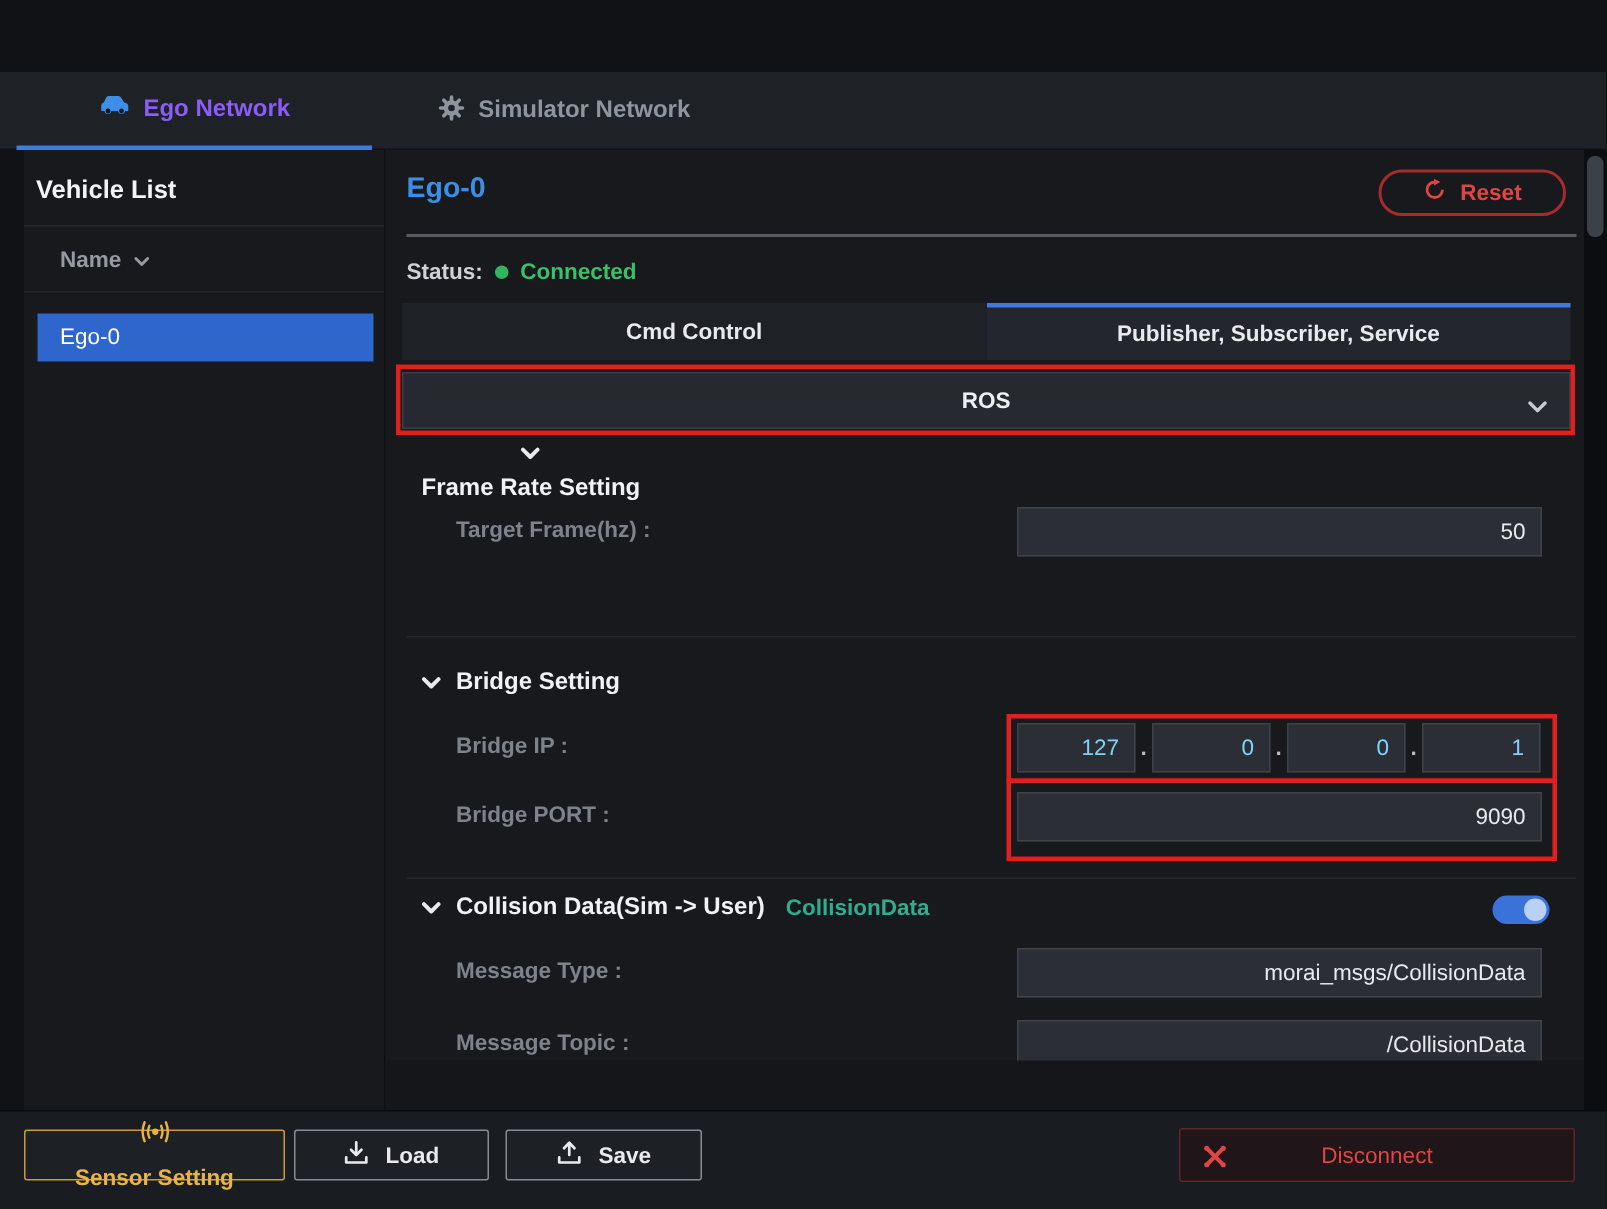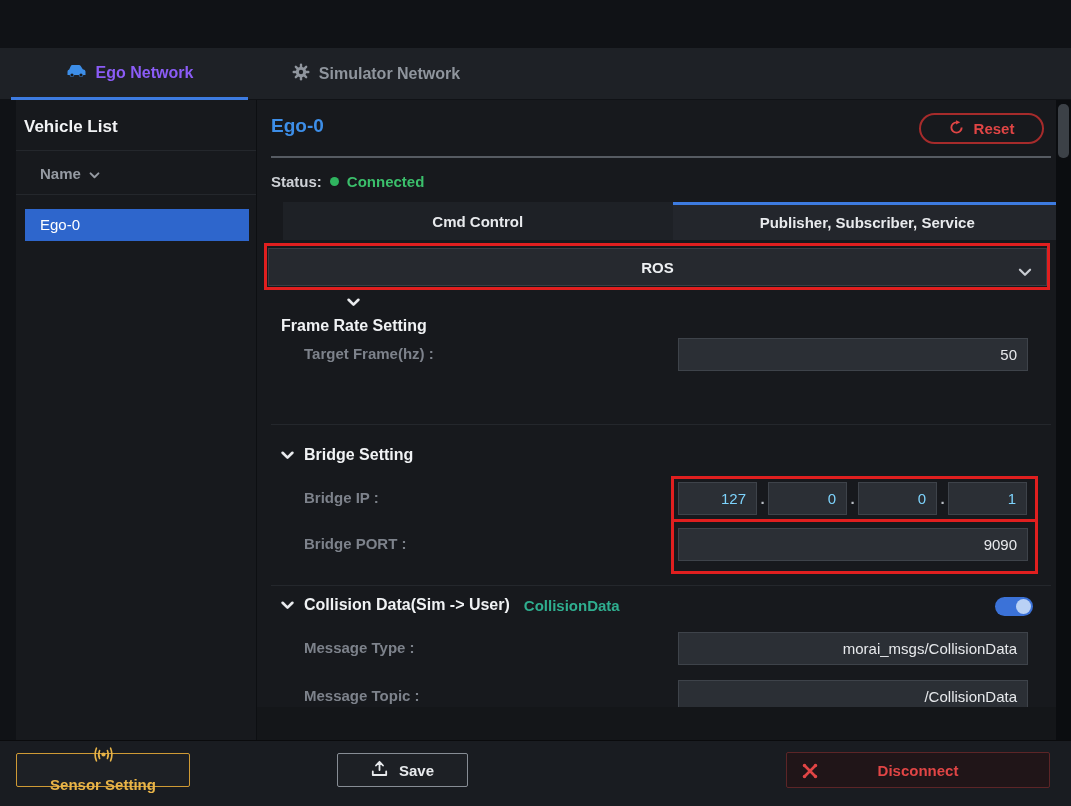--- a/index.html
+++ b/index.html
@@ -26,21 +26,21 @@
   
   .main { position:absolute; left:256px; top:100px; width:800px; height:640px; background:#17191d; border-left:1px solid #0d0f12; }
   .main-title { position:absolute; left:14px; top:15px; color:#3d8ee8; font-size:19px; font-weight:700; }
   .reset-btn { position:absolute; right:12px; top:13px; width:125px; height:31px; border:2px solid #a62b2b; border-radius:16px; display:flex; align-items:center; justify-content:center; gap:10px; color:#e04545; font-size:15px; font-weight:700; background:transparent; cursor:pointer; }
   .hscroll { position:absolute; left:14px; top:56px; width:780px; height:2px; background:#565b62; }
   .status-row { position:absolute; left:14px; top:70px; height:22px; display:flex; align-items:center; gap:8px; font-size:15px; }
   .status-label { color:#ced1d6; font-weight:600; }
   .status-dot { width:9px; height:9px; border-radius:50%; background:#2fb45f; }
   .status-value { color:#3bbf6b; font-weight:600; }
 
-  .subtabs { position:absolute; left:26px; top:102px; width:779px; height:38px; display:flex; gap:0; }
+  .subtabs { position:absolute; left:11px; top:102px; width:779px; height:38px; display:flex; gap:0; }
   .subtab { flex:1; display:flex; align-items:center; justify-content:center; font-size:15px; font-weight:600; color:#e8eaed; cursor:pointer; }
   .subtab-cmd { background:#1e2126; }
   .subtab-pss { background:#23262c; border-top:3px solid #3d7be0; }
 
   .dropdown { position:absolute; left:11px; top:148px; width:779px; height:38px; background:#26292f; border:1px solid #3a3e45; display:flex; align-items:center; justify-content:center; color:#eef0f3; font-weight:700; font-size:15px; cursor:pointer; }
   .dropdown-caret { position:absolute; right:14px; top:14px; color:#c8ccd2; }
 
   .section-header { position:absolute; left:24px; display:flex; align-items:center; gap:10px; color:#f0f2f4; font-size:16px; font-weight:700; height:22px; }
   .section-chevron { color:#e8eaed; display:flex; }
   .collision-tag { color:#2fae8f; font-size:15px; font-weight:600; margin-left:4px; }
@@ -66,21 +66,21 @@
   
   .vscroll-track { position:absolute; left:1056px; top:100px; width:15px; height:640px; background:#0b0d10; }
   .vscroll-thumb { position:absolute; left:2px; top:4px; width:11px; height:54px; background:#3c4147; border-radius:5px; cursor:pointer; }
 
   
   .footer { position:absolute; left:0; top:740px; width:1071px; height:66px; background:#191c21; border-top:1px solid #0a0b0d; }
   .footer-btn { position:absolute; top:12px; height:34px; display:flex; align-items:center; justify-content:center; gap:11px; font-size:15px; font-weight:700; border-radius:2px; background:#1d2025; cursor:pointer; }
   .btn-sensor { left:16px; width:174px; border:1px solid #cf9a35; color:#e8b448;flex-direction:column; }
   .btn-load { left:196px; width:130px; border:1px solid #878d95; color:#e8eaed; }
   .btn-save { left:337px; width:131px; border:1px solid #878d95; color:#e8eaed; }
-  .btn-disconnect { left:786px; top:11px; width:264px; height:36px; background:#201518; border:1px solid #5c2527; color:#e04545; position:absolute; display:flex; align-items:center; justify-content:center; font-size:15px; font-weight:700; border-radius:2px; cursor:pointer; }
+  .btn-disconnect { left:786px; top:11px; width:264px; height:36px; background:#201518; border:1px solid #5c2527; color:#e04545; position:absolute; display:flex; align-items:center; justify-content:center; font-size:15px; font-weight:400; border-radius:2px; cursor:pointer; }
   .disconnect-icon { position:absolute; left:14px; top:9px; display:flex; }
 </style>
 </head>
 <body>
 
 <div class="app">
 
 
   <div class="tabbar">
     <div class="tab tab-ego">
@@ -225,20 +225,29 @@
         <svg width="21" height="15" viewBox="0 0 21 15">
             <circle cx="10.5" cy="7.5" r="2.1" fill="#e8b448"></circle>
             <path d="M6.6 3.5 Q4.8 7.5 6.6 11.5" stroke="#e8b448" stroke-width="1.6" fill="none" stroke-linecap="round"></path>
             <path d="M14.4 3.5 Q16.2 7.5 14.4 11.5" stroke="#e8b448" stroke-width="1.6" fill="none" stroke-linecap="round"></path>
             <path d="M3.4 1.2 Q0.8 7.5 3.4 13.8" stroke="#e8b448" stroke-width="1.6" fill="none" stroke-linecap="round"></path>
             <path d="M17.6 1.2 Q20.2 7.5 17.6 13.8" stroke="#e8b448" stroke-width="1.6" fill="none" stroke-linecap="round"></path>
           </svg>
       </span>
       <span>Sensor Setting</span>
     </div>
+    <div class="footer-btn btn-load">
+      <span>
+        <svg width="17" height="17" viewBox="0 0 17 17">
+            <path d="M8.5 1.5 V9.5 M5 6.5 L8.5 10 L12 6.5" stroke="#e8eaed" stroke-width="1.8" fill="none" stroke-linecap="round" stroke-linejoin="round"></path>
+            <path d="M1.8 11.5 V15 H15.2 V11.5" stroke="#e8eaed" stroke-width="1.8" fill="none" stroke-linecap="round" stroke-linejoin="round"></path>
+          </svg>
+      </span>
+      <span>Load</span>
+    </div>
     <div class="footer-btn btn-save">
       <span>
         <svg width="17" height="17" viewBox="0 0 17 17">
             <path d="M8.5 10 V2 M5 5.5 L8.5 1.8 L12 5.5" stroke="#e8eaed" stroke-width="1.8" fill="none" stroke-linecap="round" stroke-linejoin="round"></path>
             <path d="M1.8 11.5 V15 H15.2 V11.5" stroke="#e8eaed" stroke-width="1.8" fill="none" stroke-linecap="round" stroke-linejoin="round"></path>
           </svg>
       </span>
       <span>Save</span>
     </div>
     <div class="btn-disconnect">

